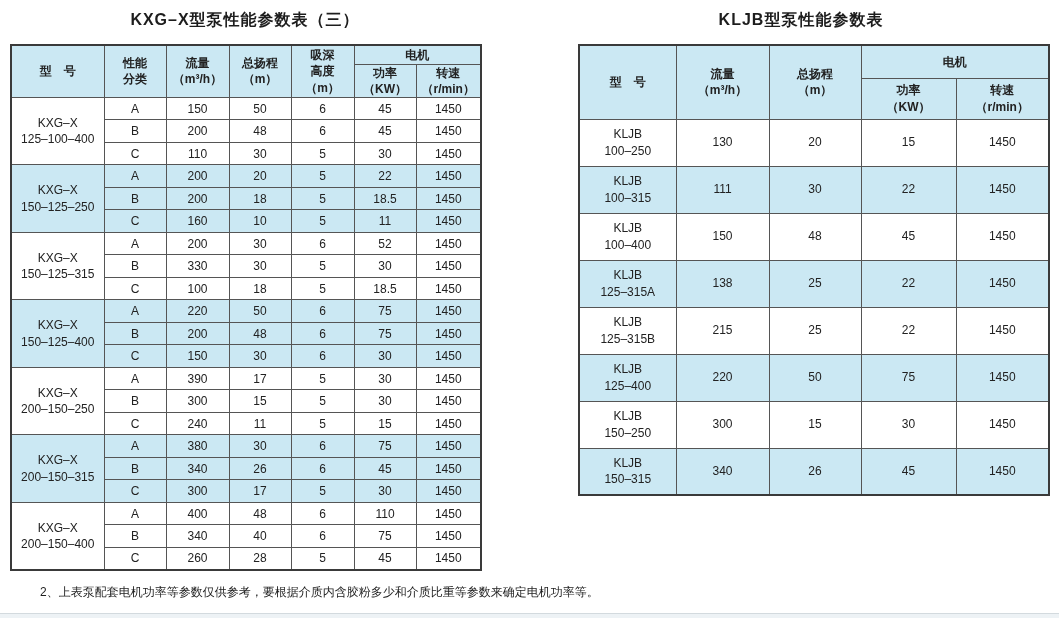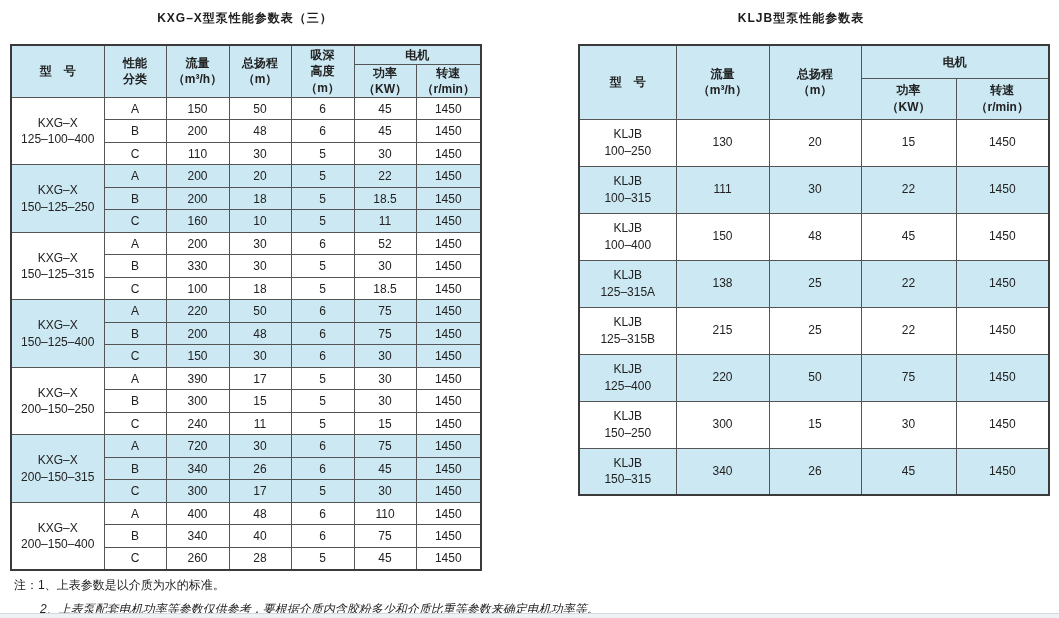--- a/index.html
+++ b/index.html
@@ -10,21 +10,21 @@
     --text:#222222;
   }
   html,body{margin:0;padding:0;}
   body{
     width:1059px;height:618px;position:relative;overflow:hidden;
     background:#ffffff;color:var(--text);
     font-family:"Liberation Sans","DejaVu Sans",sans-serif;
   }
   .title{
     position:absolute;top:10px;width:470px;text-align:center;
-    font-size:12px;font-weight:600;letter-spacing:1px;color:#1d1d1d;
+    font-size:16px;font-weight:600;letter-spacing:1px;color:#1d1d1d;
   }
   .title-left{left:10px;}
   .title-right{left:566px;}
 
   table.ptable{
     position:absolute;border-collapse:collapse;table-layout:fixed;
     border:2px solid var(--border-outer);
   }
   table.ptable th,table.ptable td{
     border:1px solid var(--border-inner);
@@ -47,21 +47,21 @@
   table.kljb{left:578px;top:44px;width:470px;}
   .kljb thead tr.r1{height:33px;}
   .kljb thead tr.r2{height:41px;}
   .kljb tbody tr{height:47px;}
 
   .notes{
     position:absolute;left:14px;top:577px;width:1010px;
     font-size:12px;font-weight:500;color:#1e1e1e;
   }
   .note-line{white-space:nowrap;}
-  .note-line.indent{margin-top:7px;padding-left:26px;font-style:italic;}
+  .note-line.indent{margin-top:7px;padding-left:26px;}
 
   .page-edge{
     position:absolute;left:0;bottom:0;width:1059px;height:4px;
     background:#edf2f5;border-top:1px solid #d3dade;
   }
 </style>
 </head>
 <body>
 
 <div class="title title-left">KXG–X型泵性能参数表（三）</div>
@@ -226,21 +226,21 @@
         <td>240</td>
         <td>11</td>
         <td>5</td>
         <td>15</td>
         <td>1450</td>
       </tr>
       <tr class="hl">
         <td rowspan="3" class="model">KXG–X
 200–150–315</td>
         <td>A</td>
-        <td>720</td>
+        <td>380</td>
         <td>30</td>
         <td>6</td>
         <td>75</td>
         <td>1450</td>
       </tr>
       <tr class="hl">
         <td>B</td>
         <td>340</td>
         <td>26</td>
         <td>6</td>
@@ -370,17 +370,16 @@
 150–315</td>
         <td>340</td>
         <td>26</td>
         <td>45</td>
         <td>1450</td>
       </tr>
     </tbody>
 </table>
 
 <div class="notes">
-  <div class="note-line"><span>注：</span><span>1、上表参数是以介质为水的标准。</span></div>
   <div class="note-line indent"><span>2、上表泵配套电机功率等参数仅供参考，要根据介质内含胶粉多少和介质比重等参数来确定电机功率等。</span></div>
 </div>
 
 <div class="page-edge"></div>
 
 </body></html>

